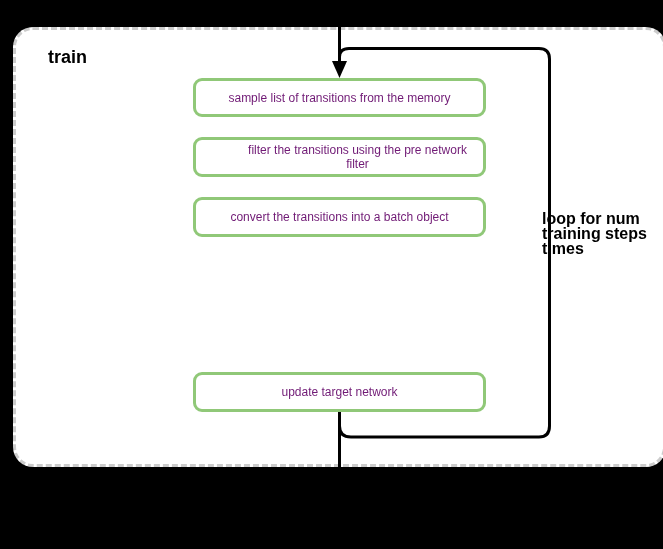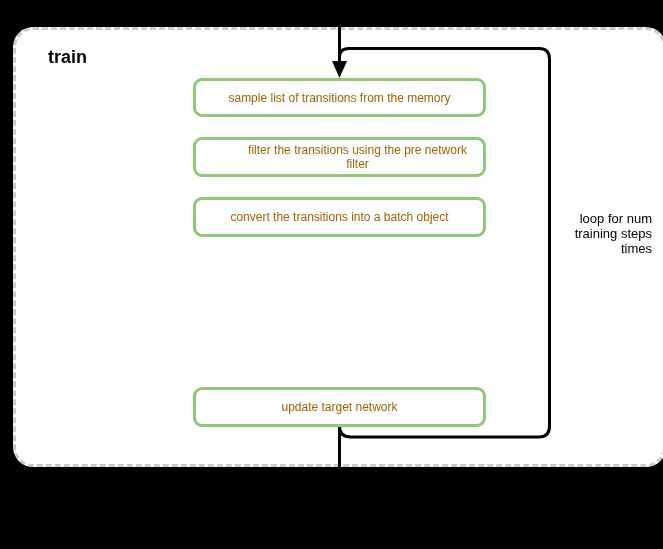--- a/index.html
+++ b/index.html
@@ -59,27 +59,27 @@
     height: 40px;
     box-sizing: border-box;
     background: #ffffff;
     border: 3px solid var(--green);
     border-radius: 9px;
     display: flex;
     align-items: center;
     justify-content: center;
     text-align: center;
     font-size: 12px;
-    color: #a16207;
+    color: #701a75;
     padding: 0 8px;
   }
   .step-1 { top: 78px;  height: 39px; }
   .step-2 { top: 137px; padding-left: 44px; }
   .step-3 { top: 197px; }
-  .step-5 { top: 387px; align-items: center; }
+  .step-5 { top: 372px; align-items: center; }
   .dashed-box {
     position: absolute;
     left: 167px;
     top: 258px;
     width: 330px;
     height: 90px;
     box-sizing: border-box;
     background: #ffffff;
     border: 2px dashed var(--dash);
     border-radius: 3px;
@@ -88,23 +88,23 @@
     font-weight: bold;
     line-height: 22px;
     color: #000;
     white-space: pre-line;
   }
   .loop-annotation {
     position: absolute;
     left: 534px;
     top: 211px;
     width: 110px;
-    text-align: right;
-    font-size: 13px;
-    font-weight: normal;
+    text-align: left;
+    font-size: 16px;
+    font-weight: bold;
     line-height: 15px;
     color: #000;
     white-space: pre-line;
   }
 </style>
 </head>
 <body>
 
 <div class="stage">
 

